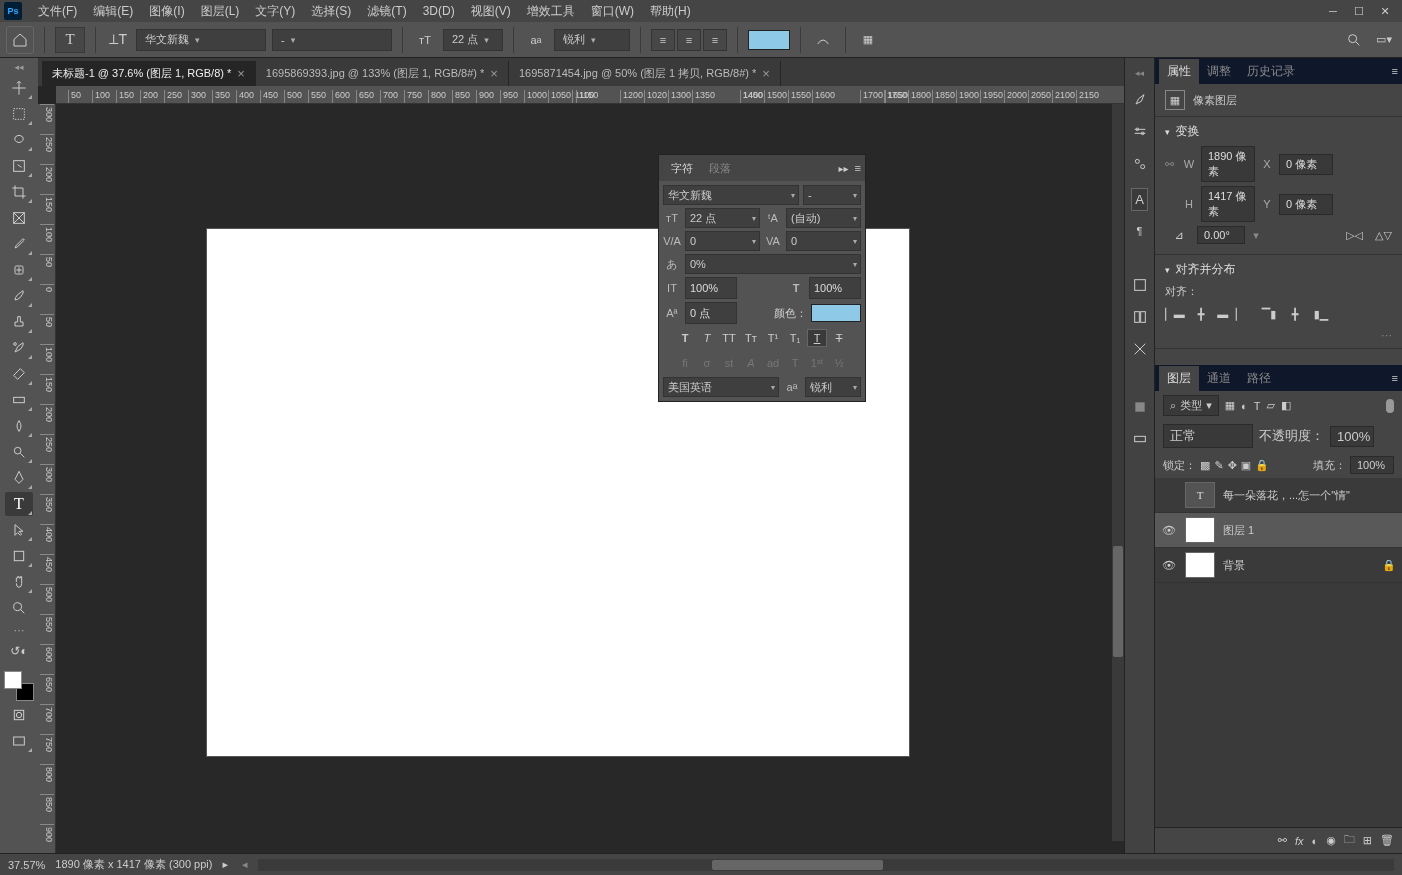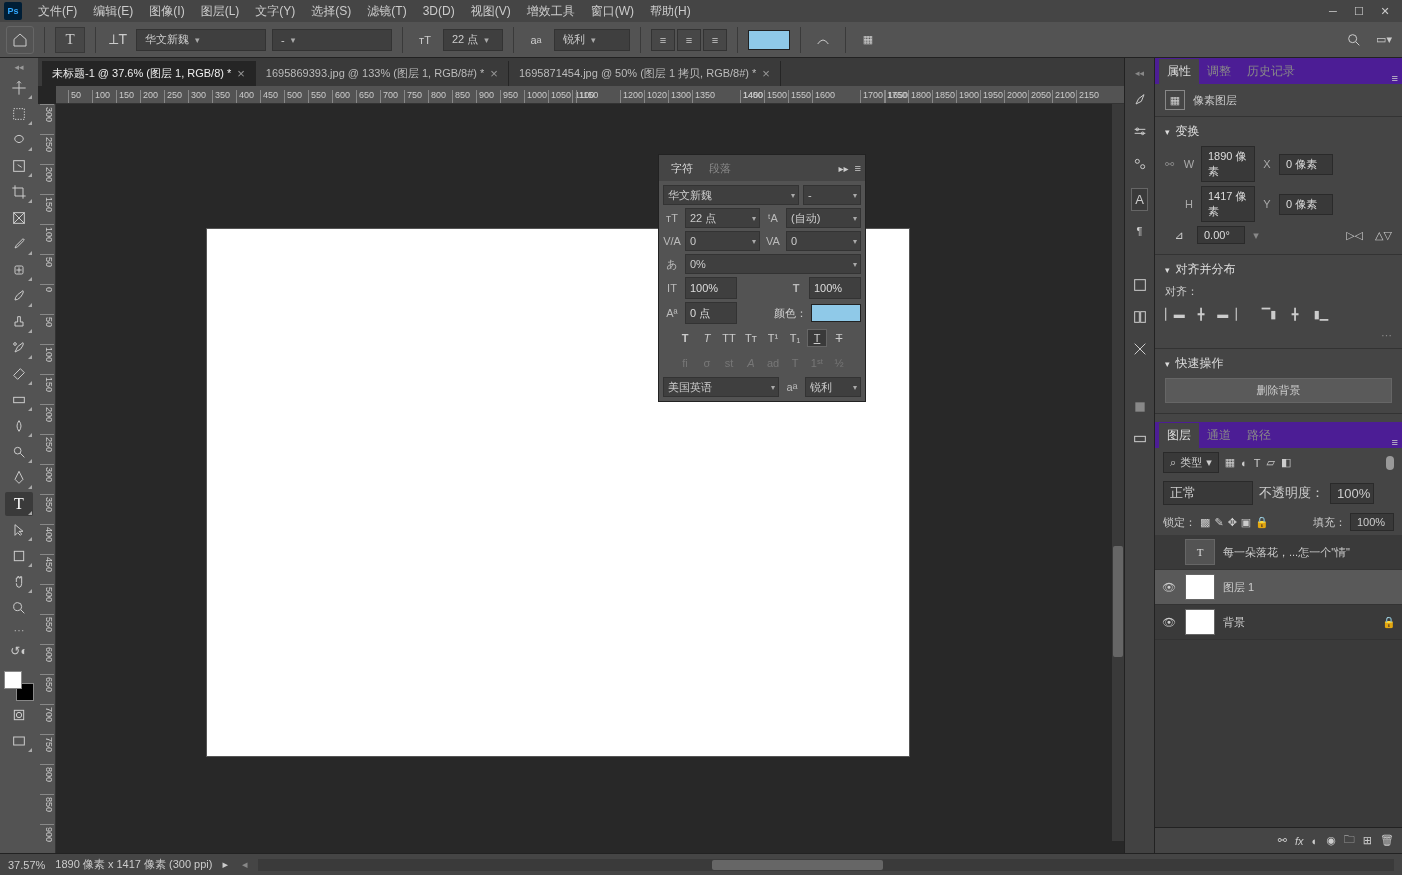--- a/index.html
+++ b/index.html
@@ -54,21 +54,21 @@
 .char-dd { flex: 1; background: #3f3f3f; border: 1px solid #333; height: 20px; display: flex; align-items: center; padding: 0 4px; position: relative; }
 .char-dd::after { content: "▾"; position: absolute; right: 3px; font-size: 8px; color: #aaa; }
 .char-lbl { width: 18px; display: flex; justify-content: center; color: #bbb; font-size: 11px; }
 .style-row { display: flex; gap: 2px; padding: 2px 0; justify-content: center; }
 .style-btn { width: 20px; height: 18px; display: flex; align-items: center; justify-content: center; border: 1px solid transparent; font-size: 11px; }
 .style-btn.on { background: #3a3a3a; border-color: #666; }
 .style-btn.off { color: #777; }
 .color-chip { width: 50px; height: 18px; background: #8fc9e8; border: 1px solid #222; }
 .right-dock { width: 30px; background: #424242; display: flex; flex-direction: column; align-items: center; padding-top: 10px; gap: 14px; border-left: 1px solid #222; }
 .panels { width: 248px; background: #454545; display: flex; flex-direction: column; border-left: 1px solid #222; }
-.panel-tabs { display: flex; background: #4c1d95; height: 26px; align-items: flex-end; padding: 0 4px; }
+.panel-tabs { display: flex; background: #0f172a; height: 26px; align-items: center; padding: 0 4px; }
 .panel-tab { padding: 4px 8px; color: #ddd; font-size: 12px; }
 .panel-tab.dim { color: #888; }
 .panel-tab.active { background: #454545; }
 .panel-section { padding: 6px 10px; border-bottom: 1px solid #333; }
 .sec-header { display: flex; align-items: center; gap: 6px; color: #ddd; font-size: 12px; margin-bottom: 6px; }
 .sec-header::before { content: "▾"; font-size: 9px; }
 .prop-row { display: flex; align-items: center; gap: 4px; margin-bottom: 4px; font-size: 11px; }
 .prop-lbl { width: 16px; text-align: center; color: #aaa; }
 .prop-input { background: #393939; border: 1px solid #2a2a2a; padding: 2px 6px; color: #ddd; width: 54px; }
 .align-row { display: flex; gap: 6px; margin: 6px 0; }
@@ -604,26 +604,22 @@
         <div class="align-btn">▏▬</div>
         <div class="align-btn">╋</div>
         <div class="align-btn">▬▕</div>
         <div style="width:10px"></div>
         <div class="align-btn">▔▮</div>
         <div class="align-btn">╋</div>
         <div class="align-btn">▮▁</div>
       </div>
       <div style="text-align:right;color:#888">⋯</div>
     </div>
-    <div class="panel-section">
-      <div class="sec-header">快速操作</div>
-      <div class="quick-btn">删除背景</div>
-    </div>
-
-    <div class="panel-tabs" style="margin-top:8px">
+
+    <div class="panel-tabs" style="margin-top:16px">
       <div class="panel-tab active">图层</div>
       <div class="panel-tab dim">通道</div>
       <div class="panel-tab dim">路径</div>
       <div style="flex:1"></div>
       <div>≡</div>
     </div>
     <div class="layers-panel">
       <div class="layer-filters">
         <div class="filter-dd"><span>⌕</span><span>类型</span> ▾</div>
         <div>▦</div>

